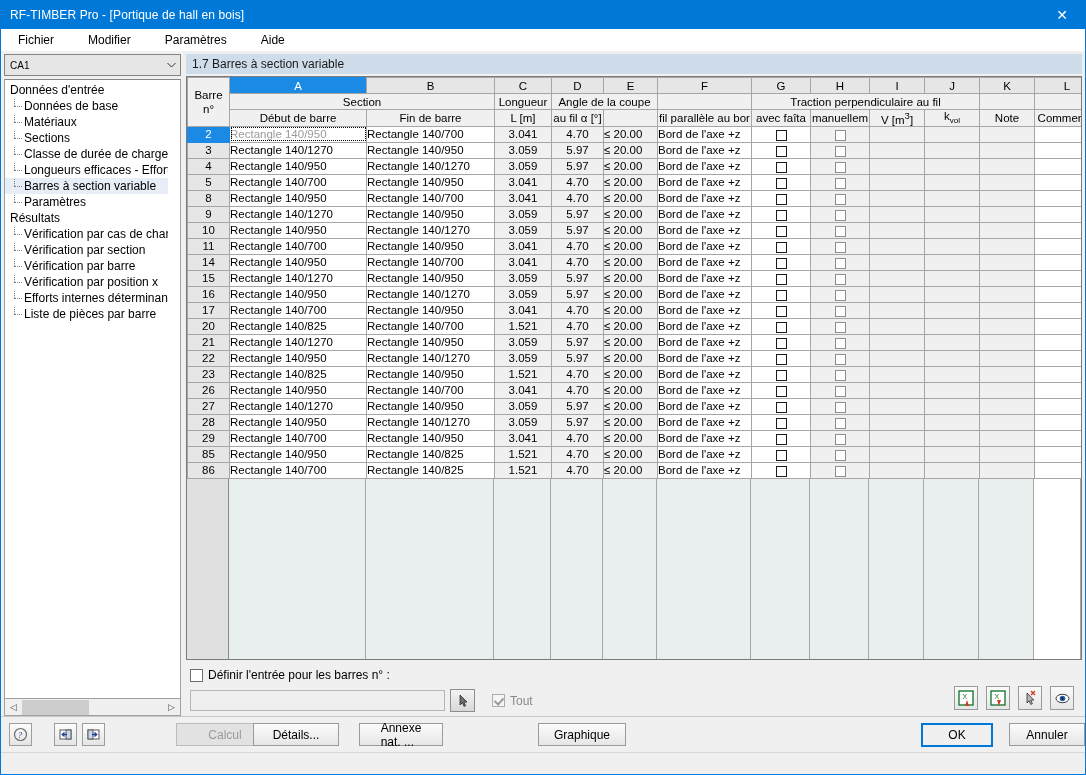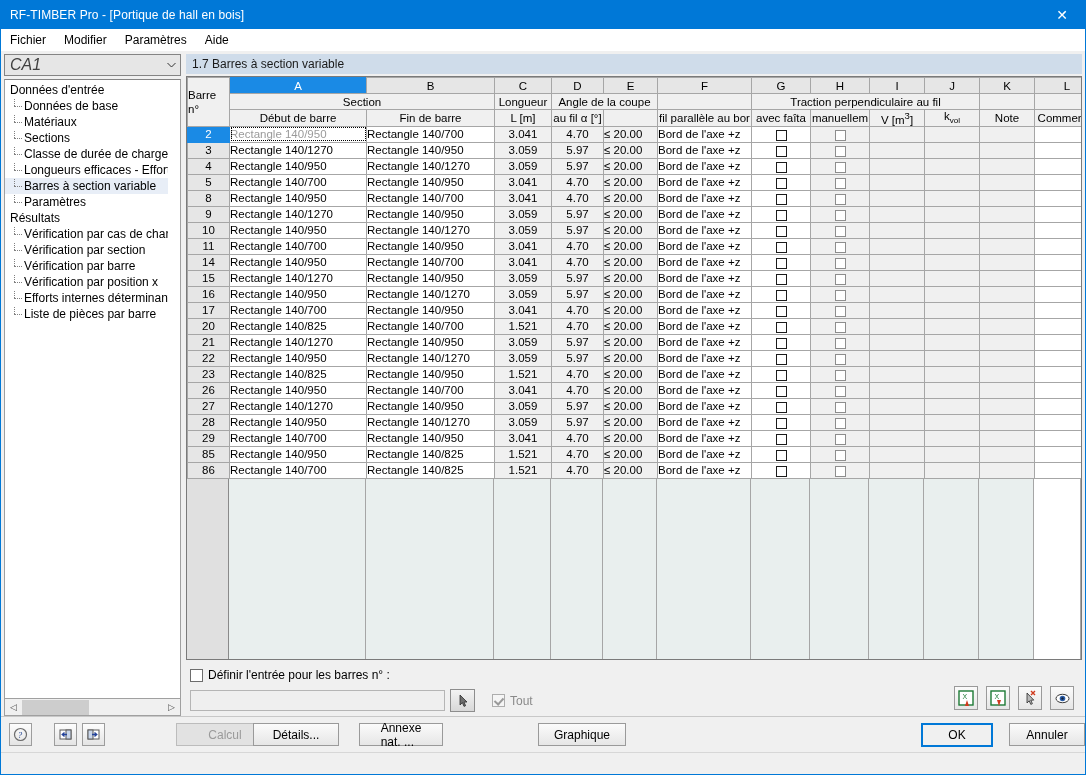--- a/index.html
+++ b/index.html
@@ -41,21 +41,21 @@
   }
   
   .menubar {
     height: 22px;
     background: #ffffff;
     display: flex; align-items: center;
     flex: 0 0 22px;
     border-bottom: 1px solid #ffffff;
   }
   .menubar .mi {
-    padding: 2px 9px;
+    padding: 2px 17px;
     font-size: 12px;
     color: #000;
     cursor: default;
   }
   
   .bodyrow {
     flex: 1 1 auto;
     display: flex;
     min-height: 0;
     background: #f0f0f0;
@@ -69,21 +69,21 @@
     padding: 3px 2px 0 3px;
   }
   .combo {
     height: 22px;
     border: 1px solid #848484;
     background: #e6e6e6;
     display: flex; align-items: center;
     position: relative;
     margin-bottom: 3px;
   }
-  .combo .cval { padding-left: 5px; font-size: 16px; color: #404040; flex: 1; font-style: italic;}
+  .combo .cval { padding-left: 5px; font-size: 10px; color: #000000; flex: 1;}
   .combo .carrow {
     width: 18px; text-align: center; font-size: 9px; color: #333;
   }
   .tree {
     flex: 1 1 auto;
     background: #ffffff;
     border: 1px solid #a0a0a0;
     border-top-color:#848484;
     overflow: hidden;
     padding: 2px 12px 0 0;
@@ -195,20 +195,21 @@
   .hdr-txt {
     background: #f0f0f0;
     text-align: center;
     color: #000;
     font-size: 11.5px;
     vertical-align: middle;
     border: 1px solid #a6a6a6;
   }
   .corner {
     background: #f0f0f0;
+    text-align: center;
     font-size: 11.5px;
     line-height: 14px;
     color: #000;
     border: 1px solid #a6a6a6;
     margin-top: 44px;
   }
   
   td.rowno {
     background: #e6e6e6;
     text-align: center;

